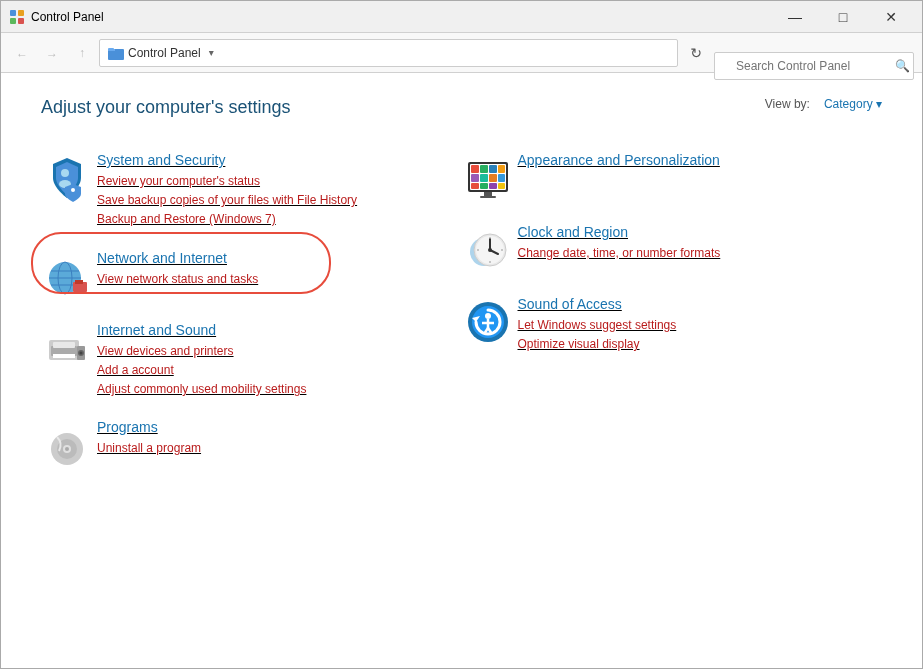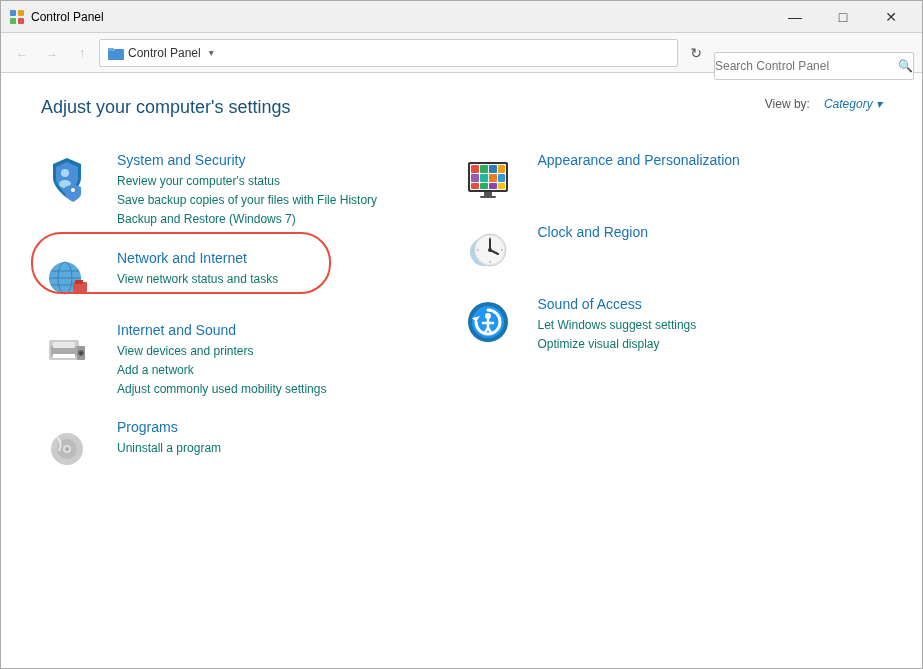--- a/index.html
+++ b/index.html
@@ -112,21 +112,21 @@
       font-size: 14px;
     }
     .search-box {
       width: 200px;
       height: 28px;
       border: 1px solid #ccc;
       border-radius: 2px;
       background: #fff;
       display: flex;
       align-items: center;
-      padding: 0 0;
+      padding: 0 21px;
       gap: 4px;
       margin-top: 26px;
     }
     .search-input {
       flex: 1;
       border: none;
       outline: none;
       font-size: 12px;
       color: #999;
       background: transparent;
@@ -162,35 +162,35 @@
       align-items: center;
       gap: 14px;
       font-size: 12px;
       color: #555;
     }
     .view-by-label { color: #555; }
     .view-by-value {
       color: #1a74b0;
       cursor: pointer;
       text-decoration: none;
-      font-style: italic;
     }
 
     
     .categories-grid {
       display: grid;
       grid-template-columns: 1fr 1fr;
       gap: 0;
     }
 
     .category-section {
       display: flex;
       align-items: flex-start;
       padding: 10px 0;
-      gap: 24px;
+      gap: 4px;
+      text-decoration: underline;
     }
 
     .category-icon {
       width: 52px;
       height: 52px;
       flex-shrink: 0;
       display: flex;
       align-items: center;
       justify-content: center;
     }
@@ -201,21 +201,21 @@
       font-size: 14px;
       color: #1a74b0;
       cursor: pointer;
       text-decoration: none;
       display: block;
       margin-bottom: 4px;
     }
 
     .category-link {
       font-size: 12px;
-      color: #0f766e;
+      color: #b91c1c;
       cursor: pointer;
       text-decoration: none;
       display: block;
       line-height: 1.6;
     }
 
     
     .network-highlight {
       position: relative;
       justify-content: center;
@@ -351,21 +351,21 @@
             <rect x="10" y="30" width="22" height="4" fill="#fff" rx="0"></rect>
 
             <rect x="34" y="22" width="8" height="14" fill="#999" rx="1"></rect>
             <circle cx="38" cy="29" r="3" fill="#666"></circle>
             <circle cx="38" cy="29" r="1.5" fill="#444"></circle>
           </svg>
         </div>
         <div class="category-content">
           <a class="category-title">Internet and Sound</a>
           <a class="category-link">View devices and printers</a>
-          <a class="category-link">Add a network</a>
+          <a class="category-link">Add a account</a>
           <a class="category-link">Adjust commonly used mobility settings</a>
         </div>
       </div>
 
       <div class="category-section">
         <div class="category-icon icon-programs">
           <svg viewBox="0 0 48 48" width="48" height="48">
 
             <circle cx="24" cy="28" r="16" fill="#ccc"></circle>
             <circle cx="24" cy="28" r="10" fill="#bbb"></circle>
@@ -429,20 +429,21 @@
             <circle cx="26" cy="24" r="2" fill="#333"></circle>
 
             <line x1="26" y1="11" x2="26" y2="13" stroke="#999" stroke-width="1"></line>
             <line x1="26" y1="35" x2="26" y2="37" stroke="#999" stroke-width="1"></line>
             <line x1="13" y1="24" x2="15" y2="24" stroke="#999" stroke-width="1"></line>
             <line x1="37" y1="24" x2="39" y2="24" stroke="#999" stroke-width="1"></line>
           </svg>
         </div>
         <div class="category-content">
           <a class="category-title">Clock and Region</a>
+          <a class="category-link">Change date, time, or number formats</a>
         </div>
       </div>
 
       <div class="category-section">
         <div class="category-icon icon-ease">
           <svg viewBox="0 0 48 48" width="48" height="48">
 
             <circle cx="24" cy="24" r="20" fill="#1a74b0"></circle>
             <circle cx="24" cy="24" r="16" fill="#2196f3"></circle>
 

